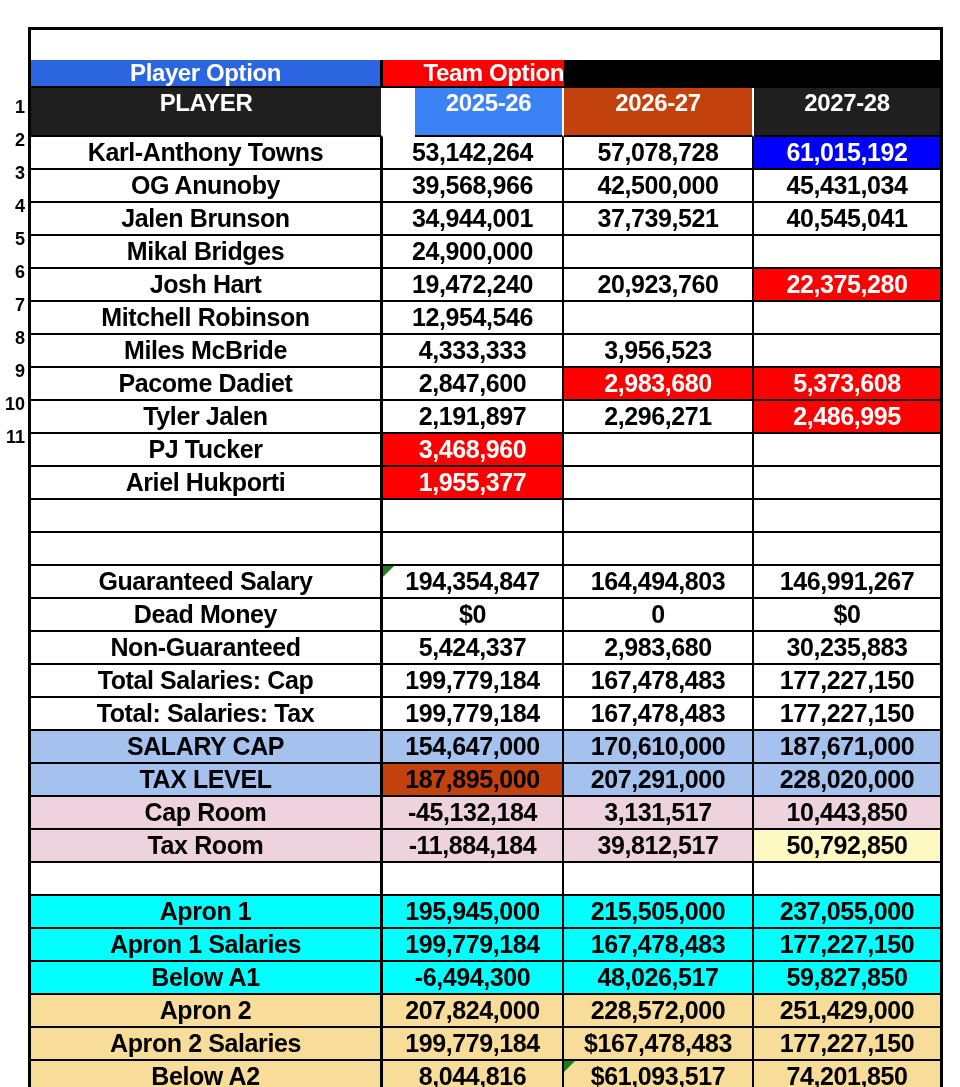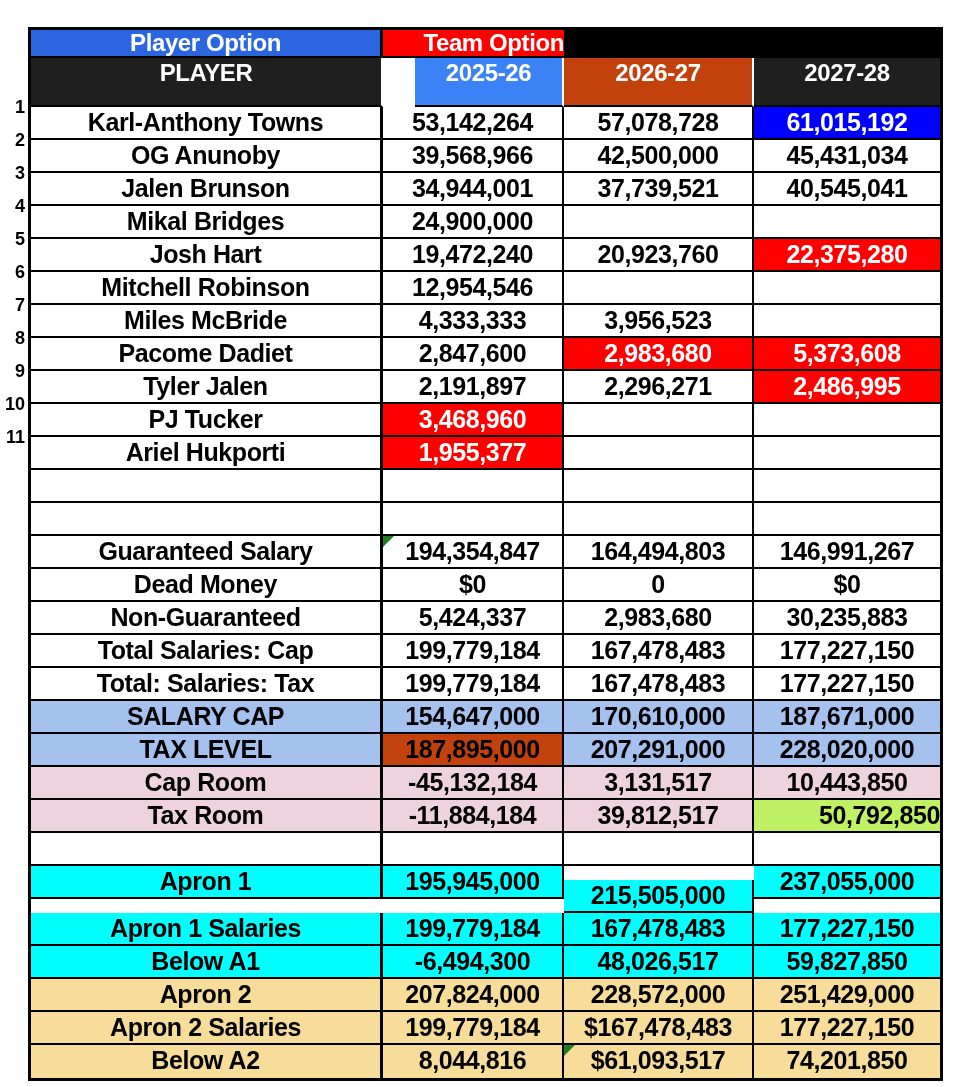--- a/index.html
+++ b/index.html
@@ -16,21 +16,21 @@
   }
   .cell{
     box-sizing:border-box;height:33px;
     border-right:2px solid #000;border-bottom:2px solid #000;
     font-weight:700;font-size:25px;line-height:30px;
     letter-spacing:-0.4px;text-align:center;
     white-space:nowrap;overflow:hidden;position:relative;color:#000;
   }
   .c0{border-right-width:3px;}
   .c3{border-right:none;}
-  .legend{height:28px;line-height:26px;font-size:24px;color:#fff;}
+  .legend{height:28px;line-height:26px;font-size:24px;color:#fff;margin-top:30px;}
   .lg-blue{border-right-width:3px;}
   .lg-red{text-align:right;padding-left:5px;border-right:none;}
   .lg-band{grid-column:span 2;border-right:none;}
   .hdr{
     height:49px;line-height:30px;font-size:24px;color:#fff;
     border-right:2px solid #fff;border-bottom:2px solid #000;
   }
   .hdr.c3{border-right:none;}
   .white-text{color:#fff;}
   .last-row{border-bottom:none;}
@@ -136,28 +136,28 @@
     <div class="cell c1" style="background: #c2410c;">187,895,000</div>
     <div class="cell c2" style="background: rgb(165, 194, 238);">207,291,000</div>
     <div class="cell c3" style="background: rgb(165, 194, 238);">228,020,000</div>
     <div class="cell c0" style="background: rgb(238, 211, 222);">Cap Room</div>
     <div class="cell c1" style="background: rgb(238, 211, 222);">-45,132,184</div>
     <div class="cell c2" style="background: rgb(238, 211, 222);">3,131,517</div>
     <div class="cell c3" style="background: rgb(238, 211, 222);">10,443,850</div>
     <div class="cell c0" style="background: rgb(238, 211, 222);">Tax Room</div>
     <div class="cell c1" style="background: rgb(238, 211, 222);">-11,884,184</div>
     <div class="cell c2" style="background: rgb(238, 211, 222);">39,812,517</div>
-    <div class="cell c3" style="background: #bef264; text-align: right;">50,792,850</div>
+    <div class="cell c3" style="background: #fef9c3;">50,792,850</div>
     <div class="cell c0"></div>
     <div class="cell c1"></div>
     <div class="cell c2"></div>
     <div class="cell c3"></div>
     <div class="cell c0" style="background: rgb(0, 255, 255);">Apron 1</div>
     <div class="cell c1" style="background: rgb(0, 255, 255);">195,945,000</div>
-    <div class="cell c2" style="background: rgb(0, 255, 255); margin-top: 14px;">215,505,000</div>
+    <div class="cell c2" style="background: rgb(0, 255, 255);">215,505,000</div>
     <div class="cell c3" style="background: rgb(0, 255, 255);">237,055,000</div>
     <div class="cell c0" style="background: rgb(0, 255, 255);">Apron 1 Salaries</div>
     <div class="cell c1" style="background: rgb(0, 255, 255);">199,779,184</div>
     <div class="cell c2" style="background: rgb(0, 255, 255);">167,478,483</div>
     <div class="cell c3" style="background: rgb(0, 255, 255);">177,227,150</div>
     <div class="cell c0" style="background: rgb(0, 255, 255);">Below A1</div>
     <div class="cell c1" style="background: rgb(0, 255, 255);">-6,494,300</div>
     <div class="cell c2" style="background: rgb(0, 255, 255);">48,026,517</div>
     <div class="cell c3" style="background: rgb(0, 255, 255);">59,827,850</div>
     <div class="cell c0" style="background: rgb(248, 220, 154);">Apron 2</div>

